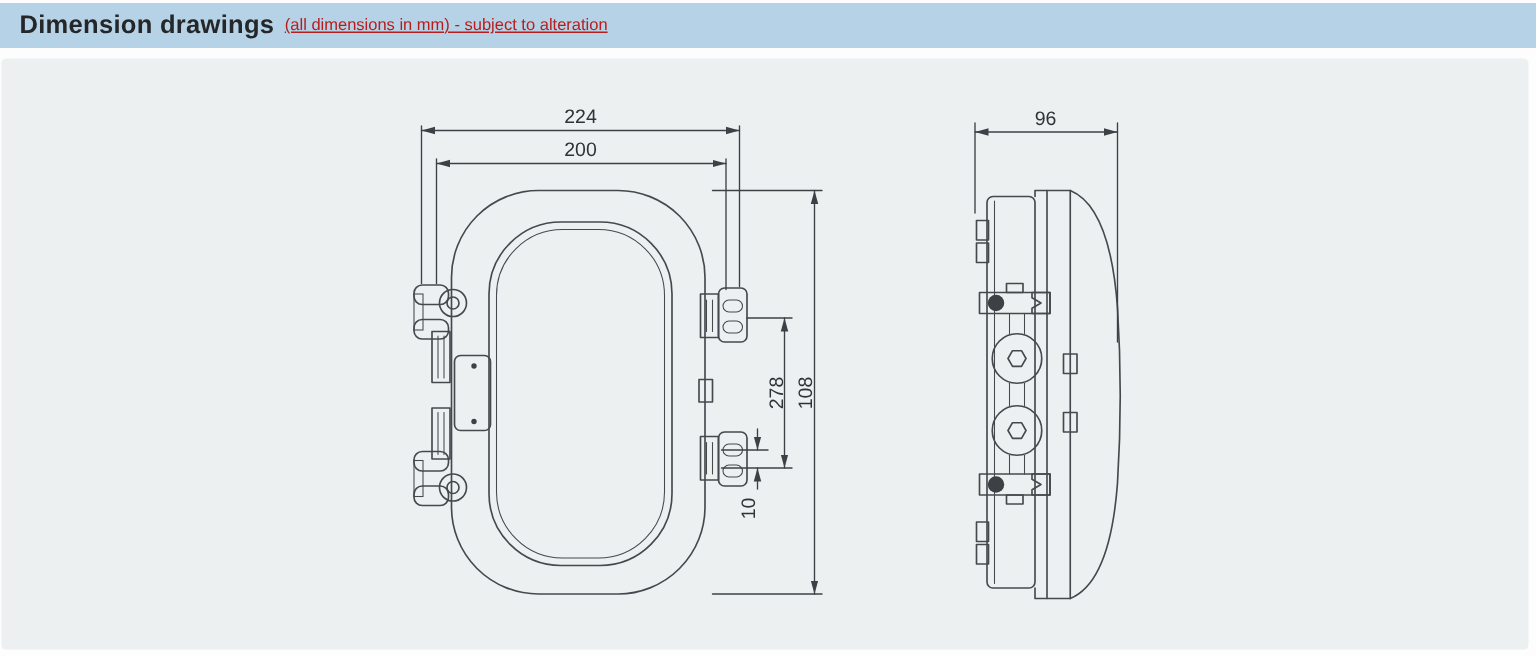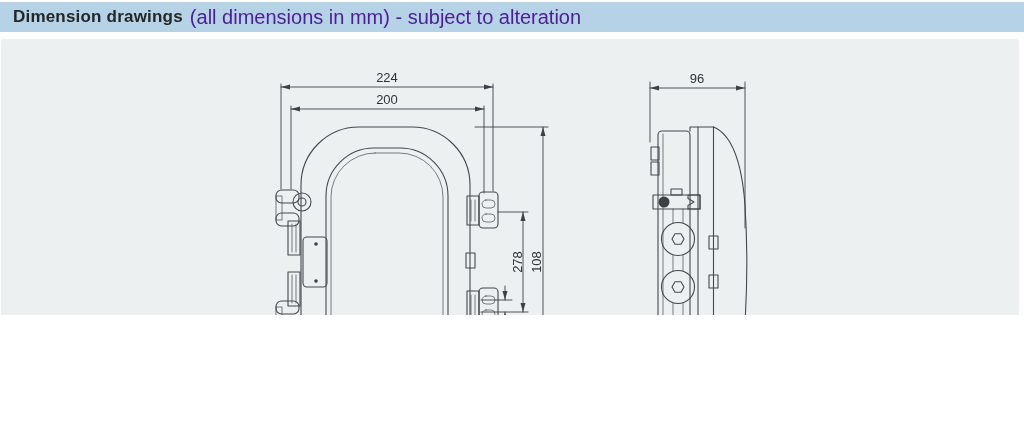--- a/index.html
+++ b/index.html
@@ -1,21 +1,21 @@
 <!DOCTYPE html>
 <html><head>
 <meta charset="utf-8">
 <style>
   html,body{margin:0;padding:0;background:#ffffff;}
-  #stage{position:relative;width:1024px;height:315px;background:#fdfdfd;overflow:hidden;
+  #stage{position:relative;width:1024px;height:437px;background:#fdfdfd;overflow:hidden;
          font-family:"Liberation Sans",sans-serif;}
   #header-bar{position:absolute;top:2px;left:0;width:1024px;height:30px;background:#b5d2e6;
               display:flex;align-items:center;padding-left:13px;box-sizing:border-box;gap:7px;}
   #header-bar .title{font-size:17px;font-weight:bold;color:#242628;letter-spacing:.2px;}
-  #header-bar .subtitle{font-size:20px;color:#4c1d95;}
+  #header-bar .subtitle{font-size:11px;color:#b91c1c;text-decoration:underline;}
   #panel{position:absolute;top:39px;left:1px;width:1018px;height:394px;background:#edf0f1;border-radius:3px;}
   svg{position:absolute;top:0;left:0;}
   .ln{stroke:#45494e;fill:none;stroke-width:1.1;stroke-linejoin:round;stroke-linecap:round;}
   .thin{stroke:#45494e;fill:none;stroke-width:.7;stroke-linecap:round;}
   .dim{stroke:#3d4145;fill:none;stroke-width:.9;stroke-linecap:round;}
   .filldark{fill:#3d4145;stroke:none;}
   text.dimtxt{fill:#303336;font:13px "Liberation Sans",sans-serif;}
 </style>
 </head>
 <body>

